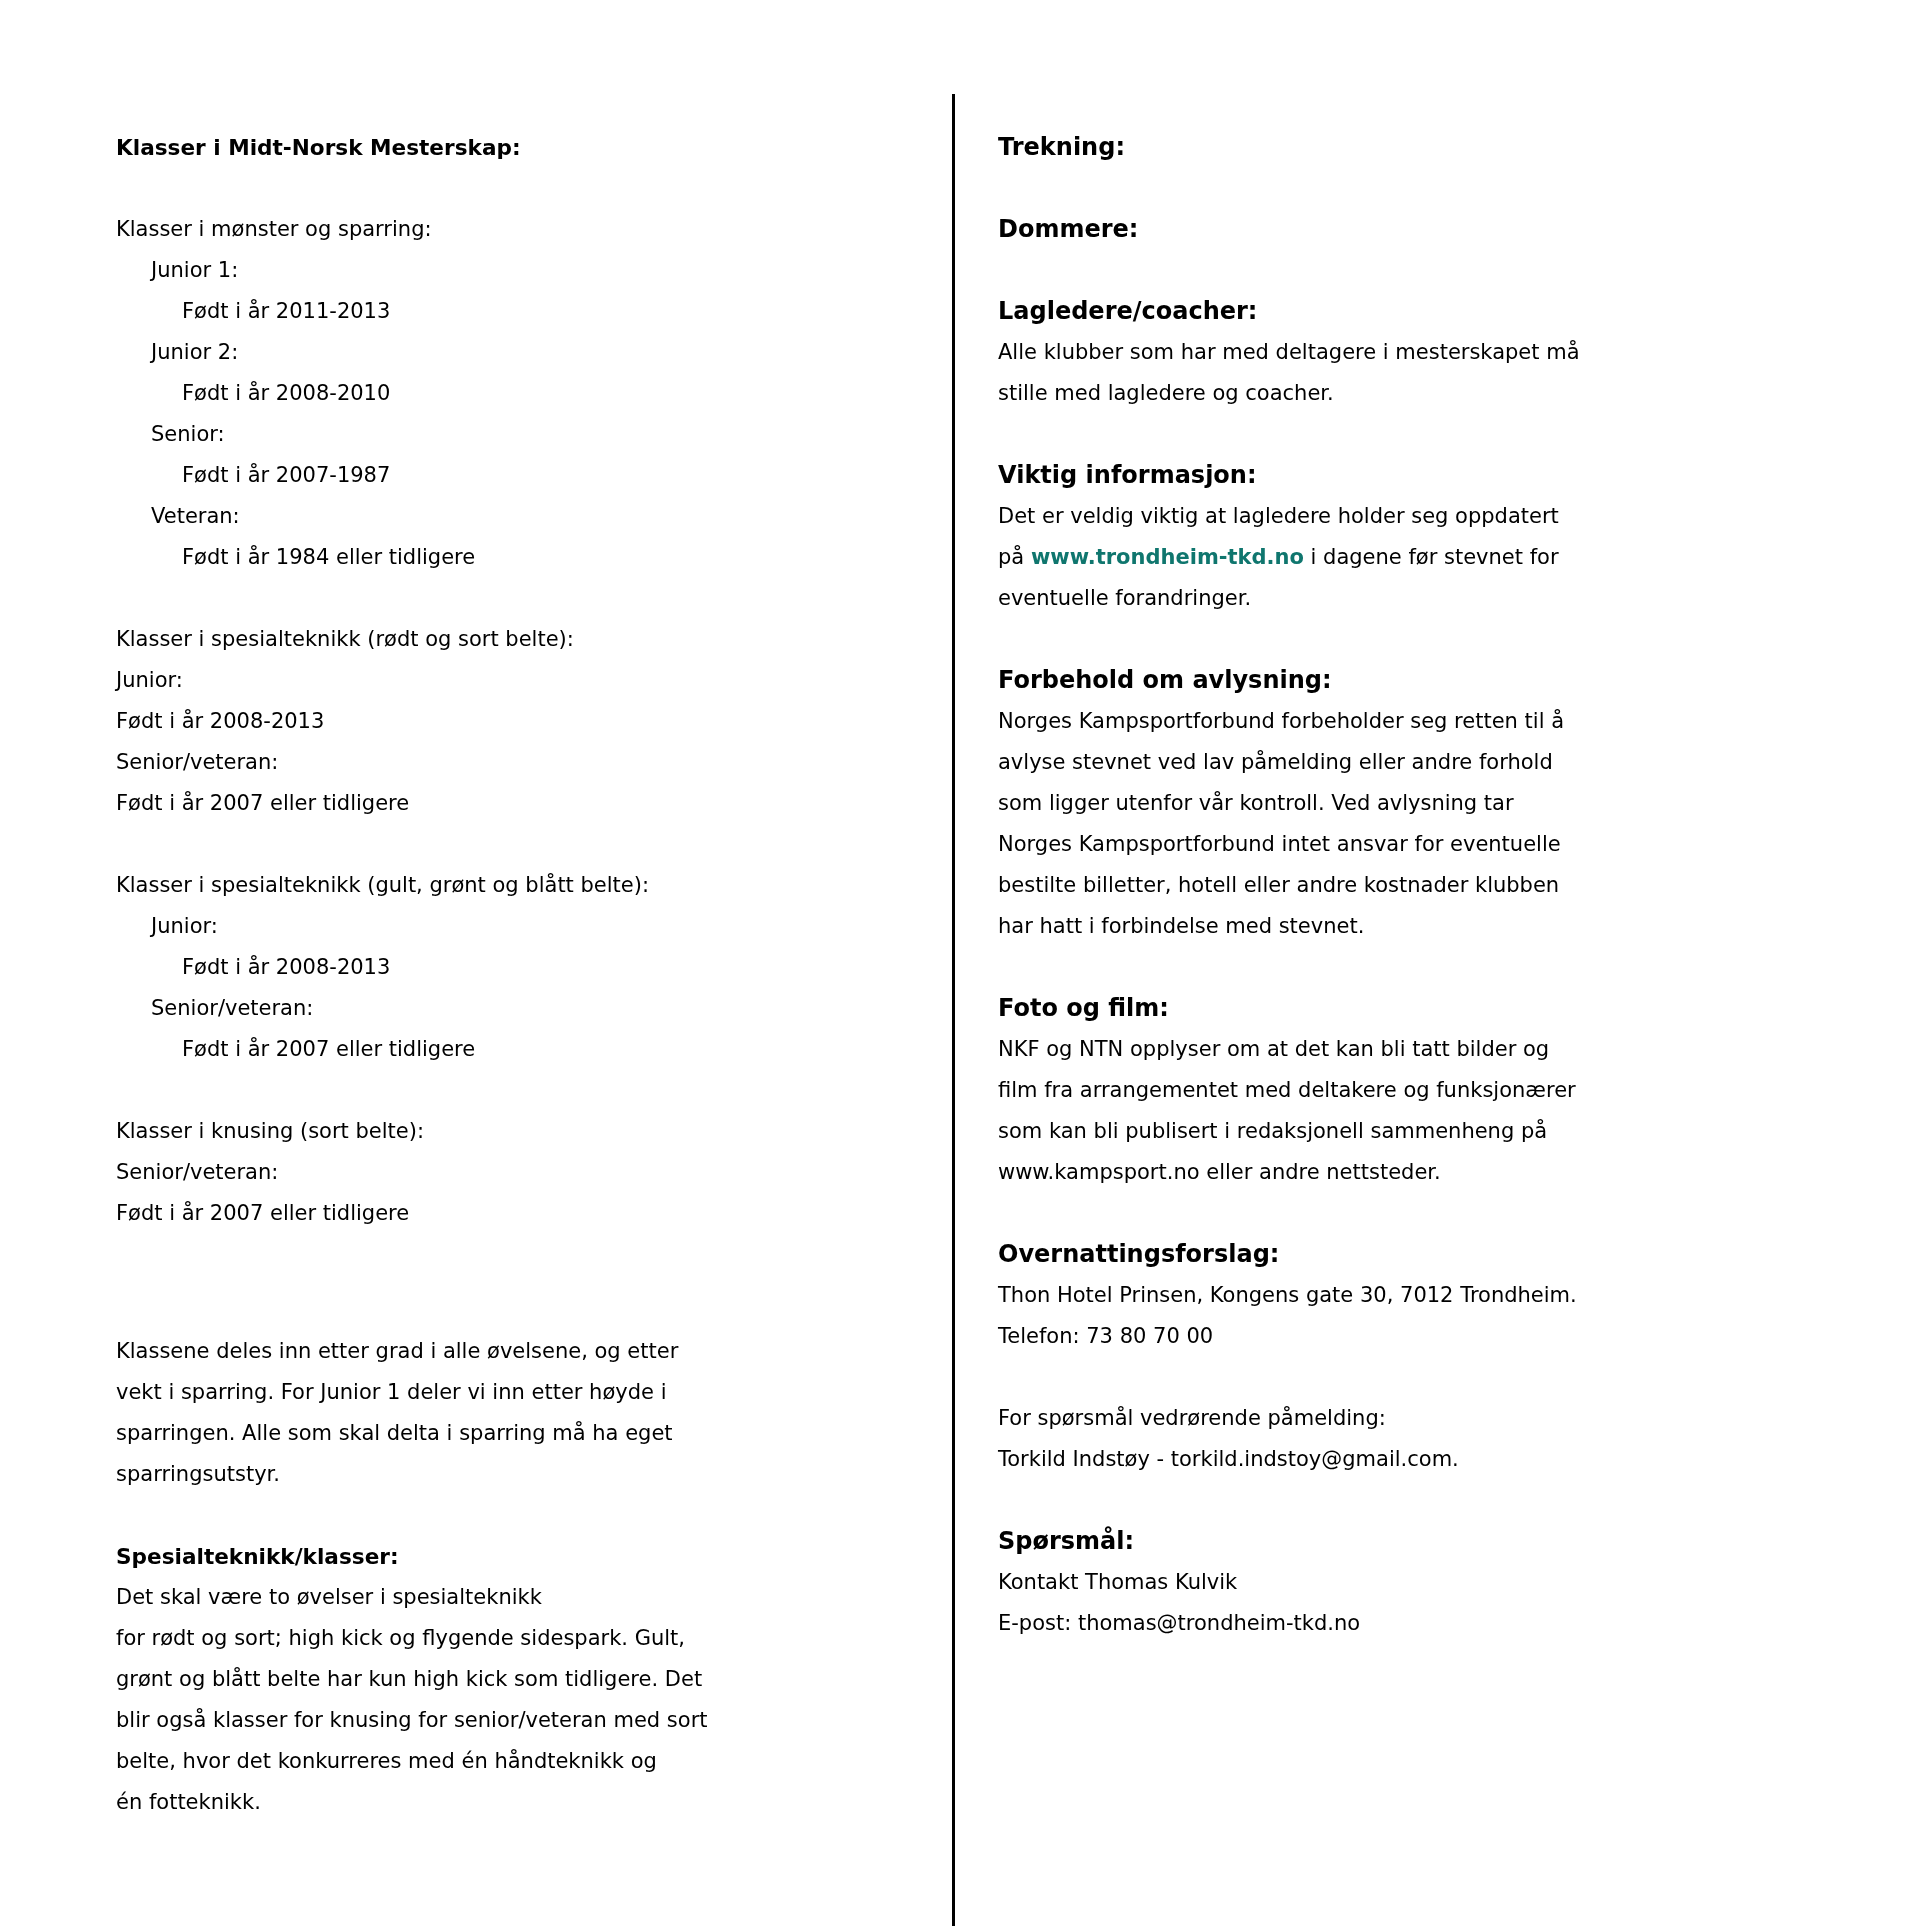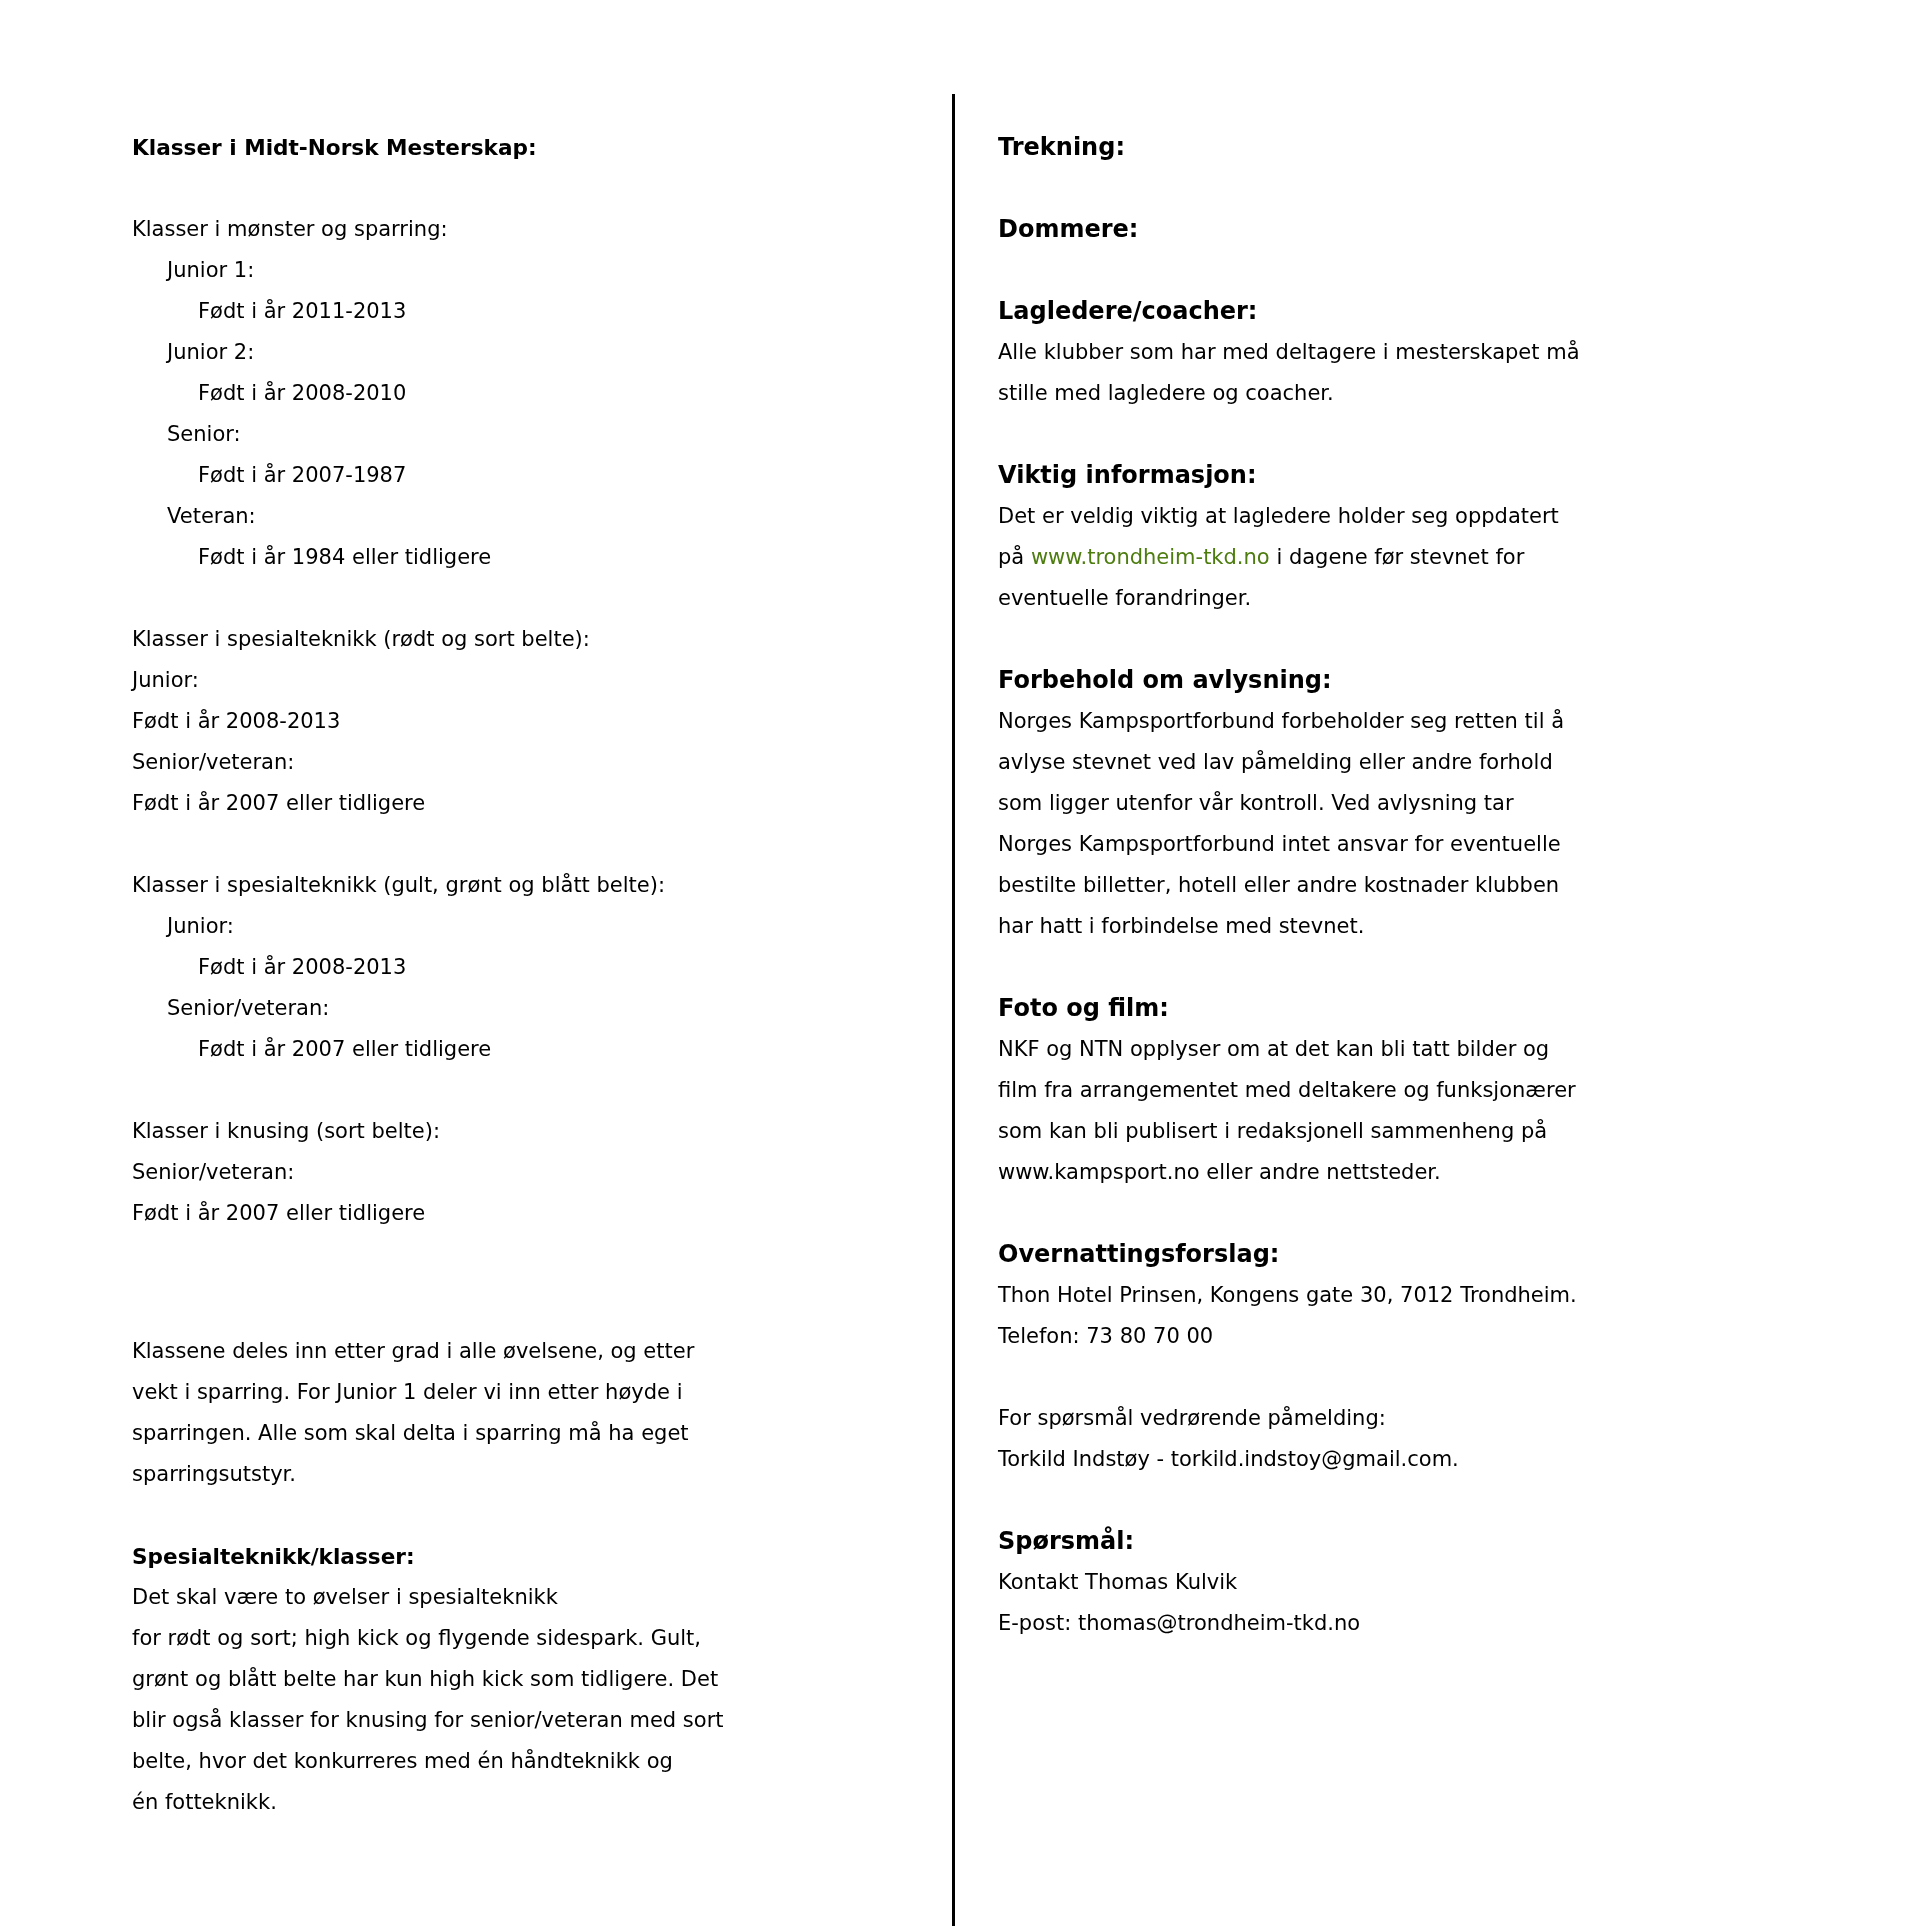--- a/index.html
+++ b/index.html
@@ -7,33 +7,33 @@
     position:relative;
     width:1911px;
     height:2703px;
     background:#ffffff;
     font-family:"DejaVu Sans","Liberation Sans",sans-serif;
     color:#000000;
     overflow:hidden;
   }
   
   .col{position:absolute;top:127px;}
-  .col-left{left:132px;width:794px;}
+  .col-left{left:116px;width:794px;}
   .col-right{left:998px;width:797px;}
   .line{font-size:21px;line-height:41px;}
   .ind1{padding-left:35px;}
   .ind2{padding-left:66px;}
   .h1{font-weight:bold;font-size:21.6px;line-height:41px;}
   .para{font-size:21px;line-height:41px;white-space:pre-line;}
   .mt1{margin-top:41px;}
   .mt3{margin-top:97px;}
   .section{margin-bottom:41px;}
   .section .title{font-weight:bold;font-size:24px;line-height:41px;}
   .section .body{font-size:21px;line-height:41px;white-space:pre-line;}
-  .link{color:#4d7c0f;font-weight:normal;}
+  .link{color:#0f766e;font-weight:bold;}
   
   .divider-v{position:absolute;left:952px;top:94px;width:2.7px;height:1922px;background:#000000;}
 </style>
 </head>
 <body>
 
 <div class="page">
 
   <div class="divider-v"></div>
 

